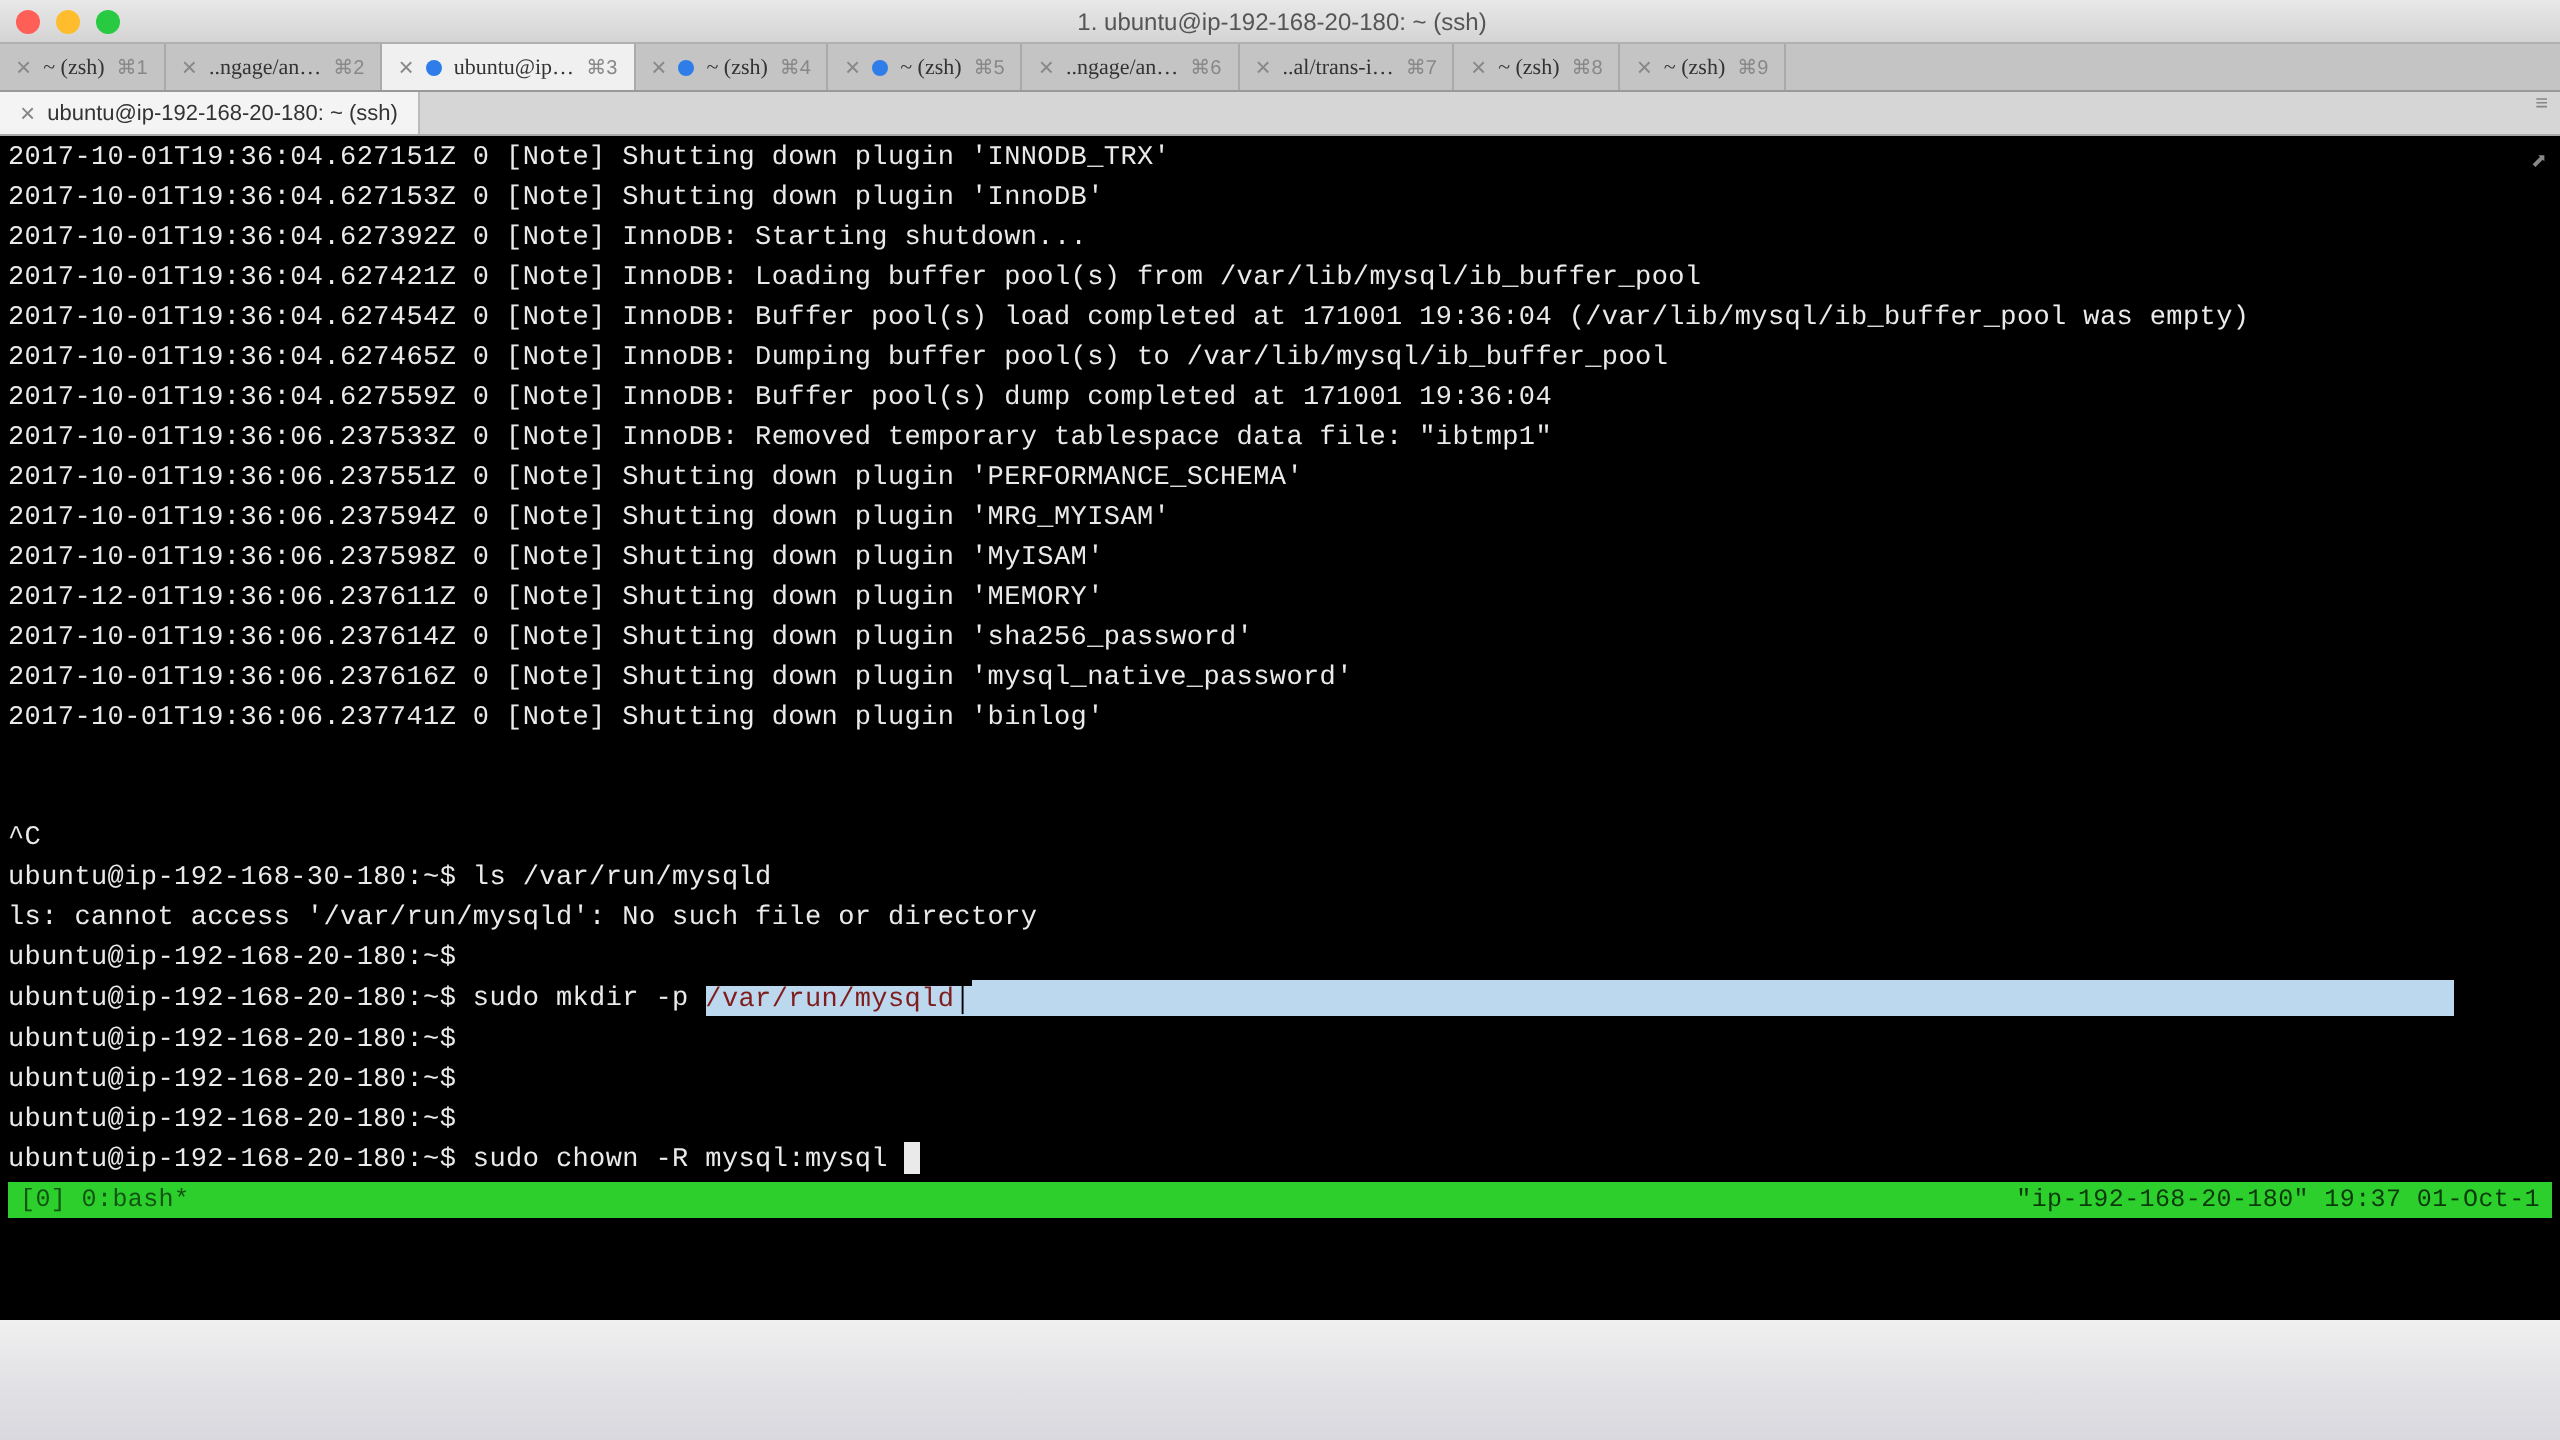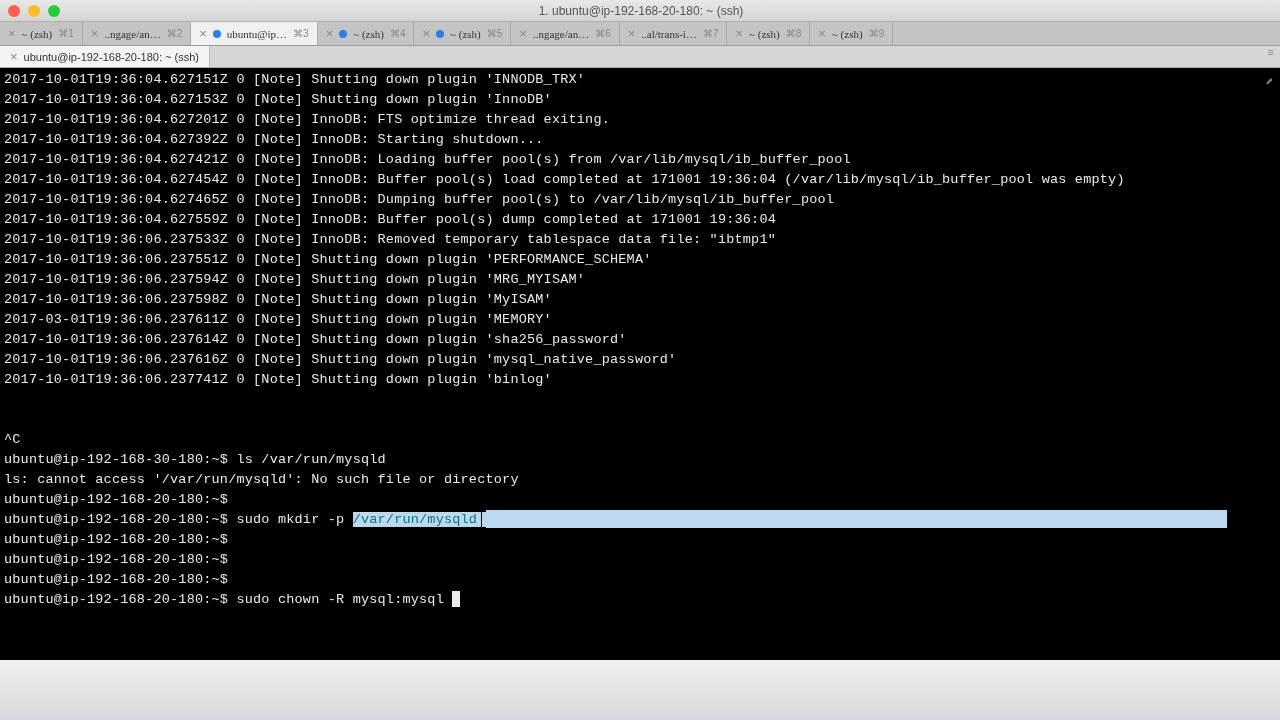--- a/index.html
+++ b/index.html
@@ -90,21 +90,21 @@
       color: #eaeaea;
       padding: 2px 4px;
       line-height: 20px;
       font-size: 13.5px;
       letter-spacing: 0.2px;
       position: relative;
     }
     .terminal-line { white-space: pre; }
     .sel {
       background: #bcd8ee;
-      color: #0f766e;
+      color: #7f1d1d;
     }
     .sel-rest {
       background: #bcd8ee;
       display: inline-block;
       width: calc(1260px - 64ch);
       height: 18px;
       vertical-align: middle;
     }
     .cursor-block {
       display: inline-block;
@@ -215,44 +215,47 @@
     </div>
     <div class="sub-tab-spacer"></div>
     <div class="more-icon">≡</div>
   </div>
 
   <div class="terminal">
     <div class="open-icon">⬈</div>
     <div id="term-lines">
         <div class="terminal-line">2017-10-01T19:36:04.627151Z 0 [Note] Shutting down plugin 'INNODB_TRX'</div>
         <div class="terminal-line">2017-10-01T19:36:04.627153Z 0 [Note] Shutting down plugin 'InnoDB'</div>
-        <div class="terminal-line">2017-10-01T19:36:04.627201Z 0 [Note] InnoDB: FTS optimize thread exiting.</div>
         <div class="terminal-line">2017-10-01T19:36:04.627392Z 0 [Note] InnoDB: Starting shutdown...</div>
         <div class="terminal-line">2017-10-01T19:36:04.627421Z 0 [Note] InnoDB: Loading buffer pool(s) from /var/lib/mysql/ib_buffer_pool</div>
         <div class="terminal-line">2017-10-01T19:36:04.627454Z 0 [Note] InnoDB: Buffer pool(s) load completed at 171001 19:36:04 (/var/lib/mysql/ib_buffer_pool was empty)</div>
         <div class="terminal-line">2017-10-01T19:36:04.627465Z 0 [Note] InnoDB: Dumping buffer pool(s) to /var/lib/mysql/ib_buffer_pool</div>
         <div class="terminal-line">2017-10-01T19:36:04.627559Z 0 [Note] InnoDB: Buffer pool(s) dump completed at 171001 19:36:04</div>
         <div class="terminal-line">2017-10-01T19:36:06.237533Z 0 [Note] InnoDB: Removed temporary tablespace data file: "ibtmp1"</div>
         <div class="terminal-line">2017-10-01T19:36:06.237551Z 0 [Note] Shutting down plugin 'PERFORMANCE_SCHEMA'</div>
         <div class="terminal-line">2017-10-01T19:36:06.237594Z 0 [Note] Shutting down plugin 'MRG_MYISAM'</div>
         <div class="terminal-line">2017-10-01T19:36:06.237598Z 0 [Note] Shutting down plugin 'MyISAM'</div>
-        <div class="terminal-line">2017-03-01T19:36:06.237611Z 0 [Note] Shutting down plugin 'MEMORY'</div>
+        <div class="terminal-line">2017-12-01T19:36:06.237611Z 0 [Note] Shutting down plugin 'MEMORY'</div>
         <div class="terminal-line">2017-10-01T19:36:06.237614Z 0 [Note] Shutting down plugin 'sha256_password'</div>
         <div class="terminal-line">2017-10-01T19:36:06.237616Z 0 [Note] Shutting down plugin 'mysql_native_password'</div>
         <div class="terminal-line">2017-10-01T19:36:06.237741Z 0 [Note] Shutting down plugin 'binlog'</div>
         <div class="terminal-line">&nbsp;</div>
         <div class="terminal-line">&nbsp;</div>
         <div class="terminal-line">^C</div>
         <div class="terminal-line">ubuntu@ip-192-168-30-180:~$ ls /var/run/mysqld</div>
         <div class="terminal-line">ls: cannot access '/var/run/mysqld': No such file or directory</div>
         <div class="terminal-line">ubuntu@ip-192-168-20-180:~$</div>
       </div>
     <div class="terminal-line"><span>ubuntu@ip-192-168-20-180:~$ sudo mkdir -p </span><span class="sel">/var/run/mysqld</span><span class="sel text-cursor">│</span><span class="sel-rest"></span></div>
     <div id="after-lines">
         <div class="terminal-line">ubuntu@ip-192-168-20-180:~$</div>
         <div class="terminal-line">ubuntu@ip-192-168-20-180:~$</div>
         <div class="terminal-line">ubuntu@ip-192-168-20-180:~$</div>
       </div>
     <div class="terminal-line"><span>ubuntu@ip-192-168-20-180:~$ sudo chown -R mysql:mysql </span><span class="cursor-block"></span></div>
+    <div class="status-bar">
+      <span>[0] 0:bash*</span>
+      <span class="status-right">"ip-192-168-20-180" 19:37 01-Oct-1</span>
+    </div>
     <div class="bottom-black"></div>
   </div>
 </div>
 <div class="dock-reflection"></div>
 
 </body></html>

